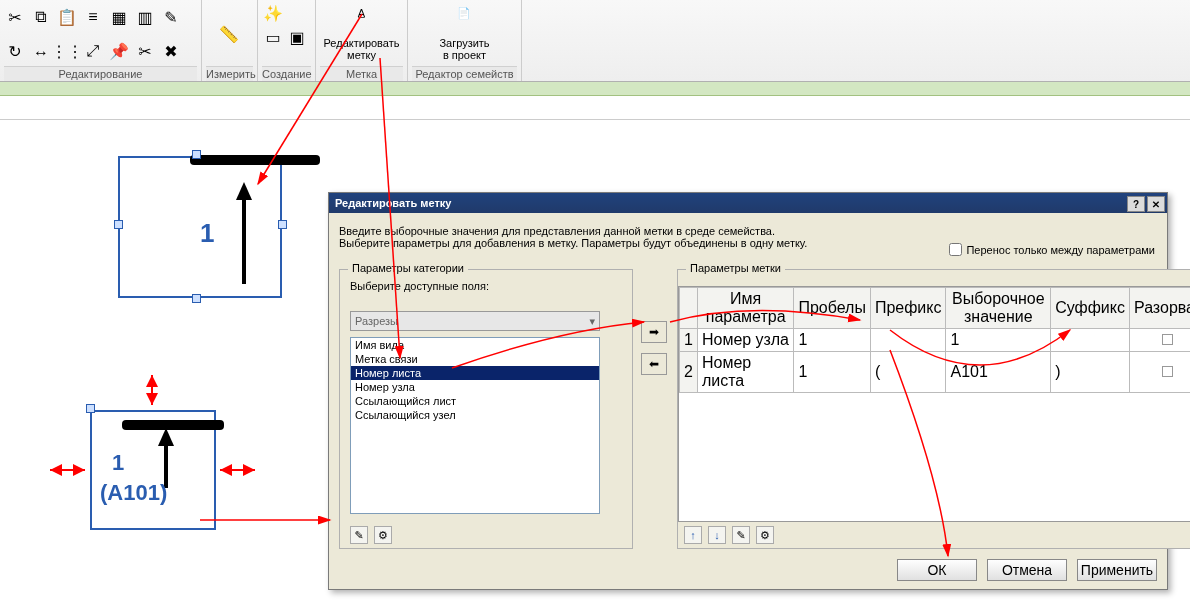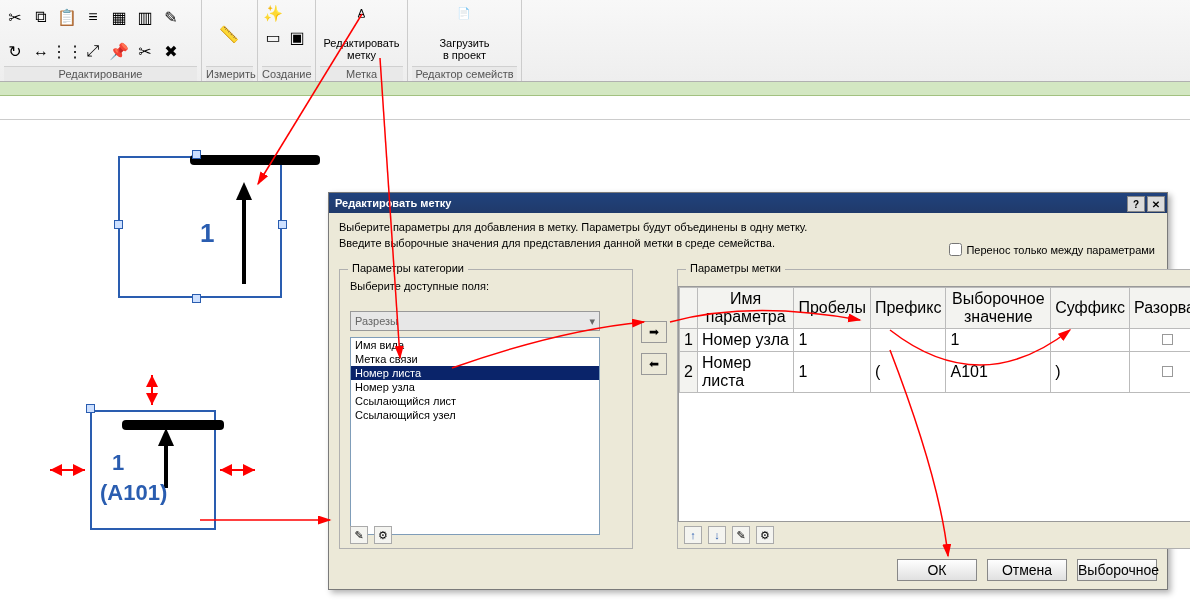--- a/index.html
+++ b/index.html
@@ -28,21 +28,21 @@
 
 .dialog { position: absolute; left: 328px; top: 192px; width: 840px; height:398px; background: #ece9d8; border: 1px solid #7a7a7a; box-shadow: 3px 3px 6px rgba(0,0,0,.3); }
 .titlebar { height: 20px; background: linear-gradient(#20427d,#203a6a); color: #fff; font-size: 11px; font-weight: bold; display: flex; align-items: center; padding-left: 6px; }
 .titlebar-btns { margin-left: auto; display: flex; }
 .titlebar-btn { width: 18px; height: 16px; margin:2px 2px 0 0; background: #dcdcdc; border:1px solid #888; font-size:10px; display:flex; align-items:center; justify-content:center; cursor:pointer; color:#000;}
 .dialog-body { padding: 8px 10px; font-size: 11px; color:#000; }
 .chk-row { position:absolute; right:12px; top:50px; font-size:11px; display:flex; align-items:center; gap:4px;}
 .groupbox { position:absolute; border:1px solid #b0b0b0; background:#ece9d8;}
 .groupbox-title { position:absolute; top:-8px; left:8px; background:#ece9d8; padding:0 4px; font-size:11px;}
 .combo { width: 250px; height:20px; background:#e7e7e7; border:1px solid #999; font-size:11px; padding:2px 4px; color:#666; display:flex; justify-content:space-between; align-items:center;}
-.listbox { width:250px; height:198px; background:#fff; border:1px solid #7f9db9; margin-top:6px; overflow:auto;}
+.listbox { width:250px; height:177px; background:#fff; border:1px solid #7f9db9; margin-top:6px; overflow:auto;}
 .listbox div { font-size:11px; padding:1px 4px; cursor:default;}
 .listbox .sel { background:#0a246a; color:#fff;}
 .tbl { border-collapse:collapse; font-size:16px; background:#fff; width:100%;}
 .tbl th, .tbl td { border:1px solid #bbb; padding:2px 4px; height:18px; text-align:left; background:#fff;}
 .tbl th { background:#f3f3f0; font-weight:normal; text-align:center;}
 .tbl .rownum { background:#f3f3f0; text-align:center; width:18px;}
 .tbl-wrap { position:absolute; left:0; right:0; top:16px; bottom:26px; border:1px solid #999; overflow:auto; background:#fff;}
 .btn { width:80px; height:22px; background:linear-gradient(#fefefe,#e0e0e0); border:1px solid #888; font-size:14px; cursor:pointer; }
 .btn-row { position:absolute; right:10px; bottom:8px; display:flex; gap:10px;}
 .move-btn { width:26px; height:22px; border:1px solid #999; background:#ece9d8; display:flex; align-items:center; justify-content:center; cursor:pointer; font-size:12px;}
@@ -153,22 +153,22 @@
 
 <div class="dialog">
   <div class="titlebar">
     <span>Редактировать метку</span>
     <div class="titlebar-btns">
       <div class="titlebar-btn">?</div>
       <div class="titlebar-btn">✕</div>
     </div>
   </div>
   <div class="dialog-body">
+    <div style="margin-top:4px">Введите выборочные значения для представления данной метки в среде семейства.</div>
     <div>Выберите параметры для добавления в метку.  Параметры будут объединены в одну метку.</div>
-    <div style="margin-top:4px">Введите выборочные значения для представления данной метки в среде семейства.</div>
   </div>
   <label class="chk-row">
     <input type="checkbox" style="">
     <span>Перенос только между параметрами</span>
   </label>
 
   <div class="groupbox" style="left:10px; top:76px; width:294px; height:280px">
     <div class="groupbox-title">Параметры категории</div>
     <div style="padding:10px">
       <div style="font-size:11px; margin-bottom:19px">Выберите доступные поля:</div>
@@ -235,21 +235,21 @@
       <div class="ti" style="color:#2a5db0">↑</div>
       <div class="ti" style="color:#2a5db0">↓</div>
       <div class="ti">✎</div>
       <div class="ti">⚙</div>
     </div>
   </div>
 
   <div class="btn-row">
     <button class="btn">ОК</button>
     <button class="btn">Отмена</button>
-    <button class="btn">Выборочное</button>
+    <button class="btn">Применить</button>
   </div>
 </div>
 
 <svg class="annot" width="1190" height="604" style="z-index:50">
   <defs>
     <marker id="ahead" markerWidth="10" markerHeight="10" refX="8" refY="3" orient="auto">
       <path d="M0,0 L9,3 L0,6 Z" fill="red"></path>
     </marker>
   </defs>
 

